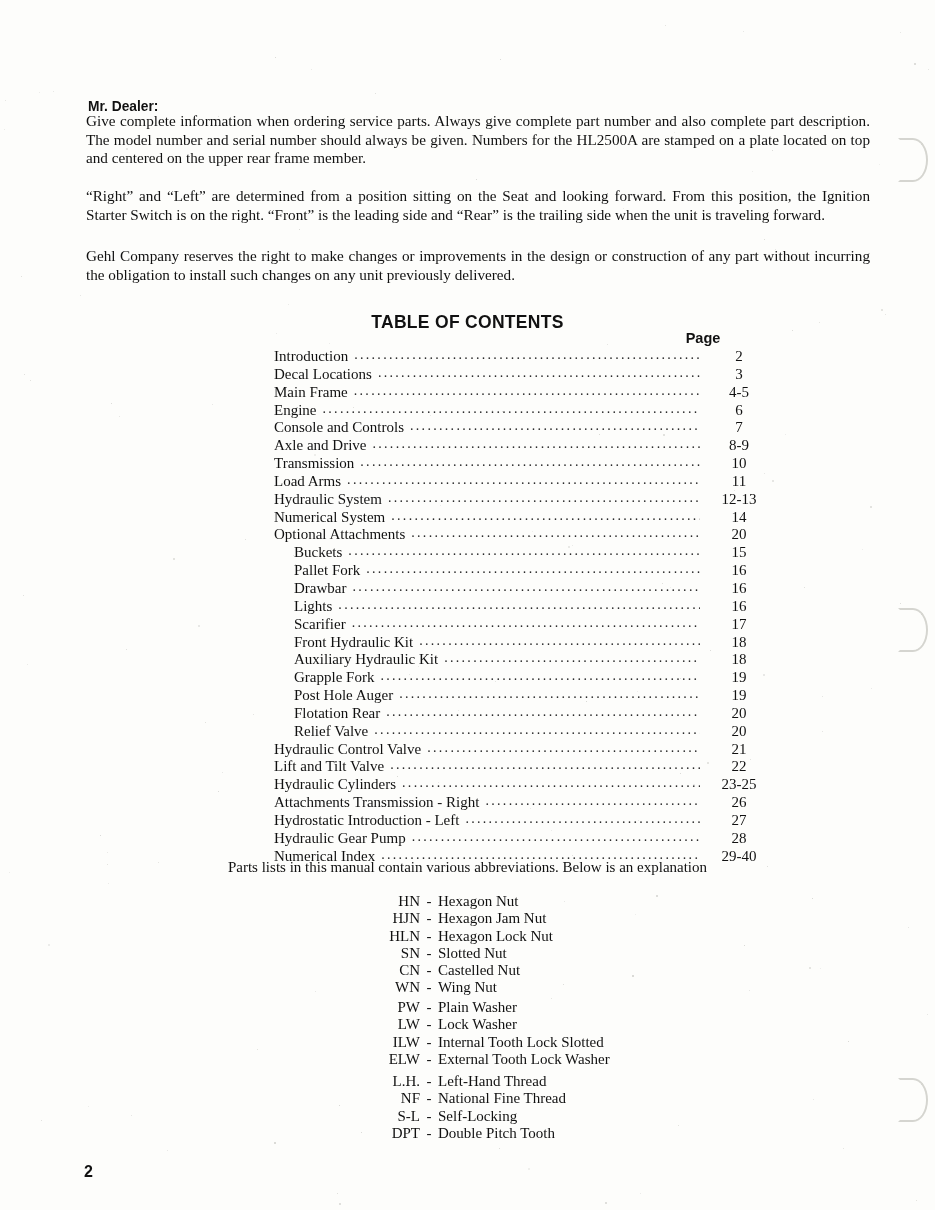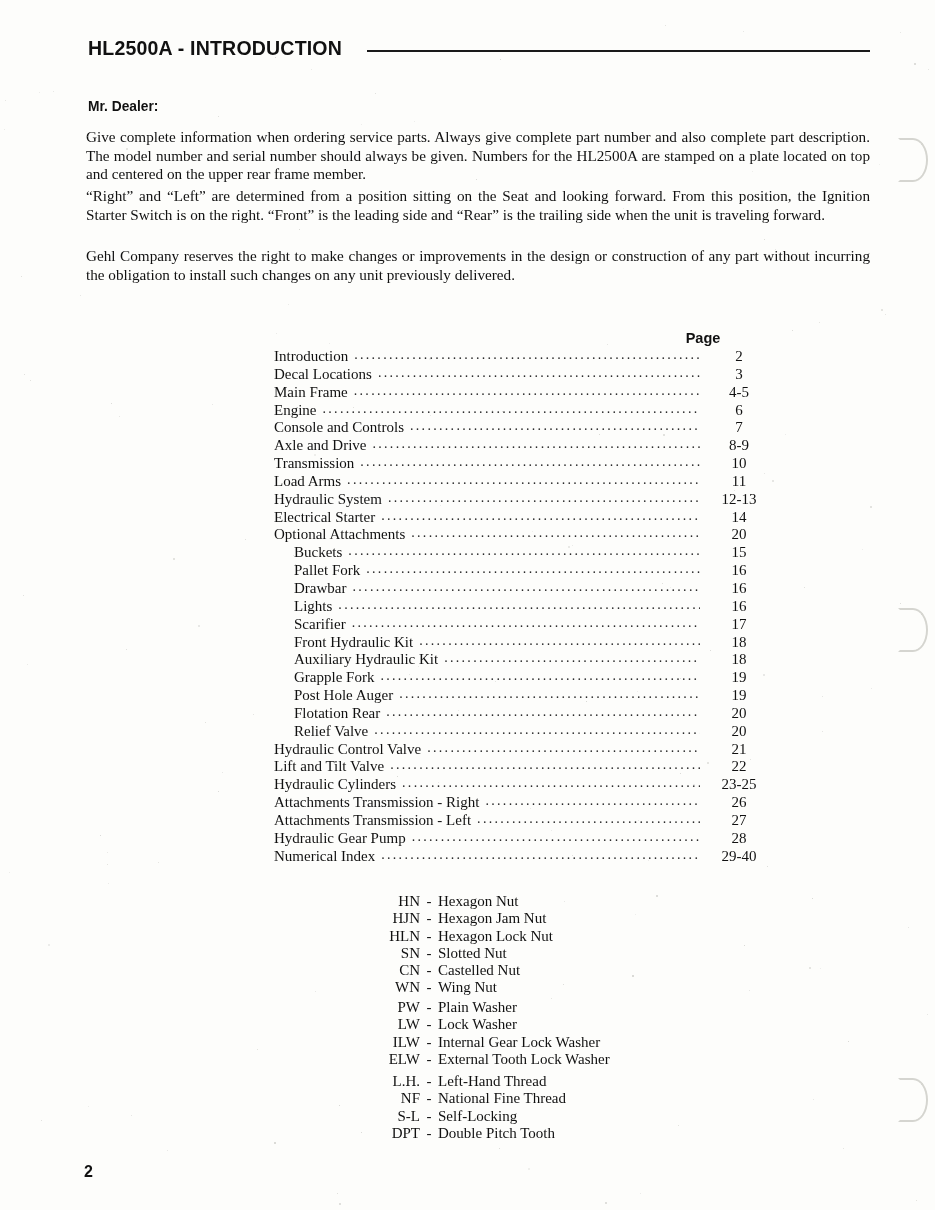--- a/index.html
+++ b/index.html
@@ -76,21 +76,21 @@
     transform-origin: left top;
   }
   .para {
     position: absolute;
     left: 86px;
     width: 784px;
     text-align: justify;
     font-size: 15.2px;
     line-height: 18.5px;
   }
-  .para.p1 { top: 128px; }
+  .para.p1 { top: 112px; }
   .para.p2 { top: 187px; }
   .para.p3 { top: 247px; }
 
   
   #toc-heading {
     position: absolute;
     top: 312px;
     left: 0;
     width: 935px;
     text-align: center;
@@ -182,30 +182,27 @@
     font-family: "Liberation Sans", sans-serif;
     font-weight: bold;
     font-size: 16px;
   }
 </style>
 </head>
 <body>
 
 <div id="page">
 
-  <div id="header">
-    <div id="header-title">HL2500A - INTRODUCTION</div>
-    <div id="header-rule"></div>
-  </div>
 
   <div id="salutation">Mr. Dealer:</div>
   <div class="para p1">Give complete information when ordering service parts.  Always give complete part number and also complete part description. The model number and serial number should always be given.  Numbers for the HL2500A are stamped on a plate located on top and centered on the upper rear frame member.</div>
   <div class="para p2">“Right” and “Left” are determined from a position sitting on the Seat and looking forward. From this position, the Ignition Starter Switch is on the right. “Front” is the leading side and “Rear” is the trailing side when the unit is traveling forward.</div>
   <div class="para p3">Gehl Company reserves the right to make changes or improvements in the design or construction of any part without incurring the obligation to install such changes on any unit previously delivered.</div>
 
+  <div id="toc-heading">TABLE OF CONTENTS</div>
   <div id="page-col-label">Page</div>
   <div id="toc">
       <div class="toc-row">
         <span class="toc-label">Introduction</span>
         <span class="toc-dots">..........................................................................................</span>
         <span class="toc-page">2</span>
       </div>
       <div class="toc-row">
         <span class="toc-label">Decal Locations</span>
         <span class="toc-dots">..........................................................................................</span>
@@ -240,21 +237,21 @@
         <span class="toc-label">Load Arms</span>
         <span class="toc-dots">..........................................................................................</span>
         <span class="toc-page">11</span>
       </div>
       <div class="toc-row">
         <span class="toc-label">Hydraulic System</span>
         <span class="toc-dots">..........................................................................................</span>
         <span class="toc-page">12-13</span>
       </div>
       <div class="toc-row">
-        <span class="toc-label">Electrical Starter</span>
+        <span class="toc-label">Numerical System</span>
         <span class="toc-dots">..........................................................................................</span>
         <span class="toc-page">14</span>
       </div>
       <div class="toc-row">
         <span class="toc-label">Optional Attachments</span>
         <span class="toc-dots">..........................................................................................</span>
         <span class="toc-page">20</span>
       </div>
       <div class="toc-row sub">
         <span class="toc-label">Buckets</span>
@@ -325,36 +322,37 @@
         <span class="toc-label">Hydraulic Cylinders</span>
         <span class="toc-dots">..........................................................................................</span>
         <span class="toc-page">23-25</span>
       </div>
       <div class="toc-row">
         <span class="toc-label">Attachments Transmission - Right</span>
         <span class="toc-dots">..........................................................................................</span>
         <span class="toc-page">26</span>
       </div>
       <div class="toc-row">
-        <span class="toc-label">Attachments Transmission - Left</span>
+        <span class="toc-label">Hydrostatic Introduction - Left</span>
         <span class="toc-dots">..........................................................................................</span>
         <span class="toc-page">27</span>
       </div>
       <div class="toc-row">
         <span class="toc-label">Hydraulic Gear Pump</span>
         <span class="toc-dots">..........................................................................................</span>
         <span class="toc-page">28</span>
       </div>
       <div class="toc-row">
         <span class="toc-label">Numerical Index</span>
         <span class="toc-dots">..........................................................................................</span>
         <span class="toc-page">29-40</span>
       </div>
     </div>
 
+  <div id="abbrev-intro">Parts lists in this manual contain various abbreviations. Below is an explanation</div>
   <div class="abbrev-group g1">
       <div class="abbrev-row">
         <span class="abbrev-code">HN</span>
         <span class="abbrev-dash">-</span>
         <span class="abbrev-desc">Hexagon Nut</span>
       </div>
       <div class="abbrev-row">
         <span class="abbrev-code">HJN</span>
         <span class="abbrev-dash">-</span>
         <span class="abbrev-desc">Hexagon Jam Nut</span>
@@ -387,21 +385,21 @@
         <span class="abbrev-desc">Plain Washer</span>
       </div>
       <div class="abbrev-row">
         <span class="abbrev-code">LW</span>
         <span class="abbrev-dash">-</span>
         <span class="abbrev-desc">Lock Washer</span>
       </div>
       <div class="abbrev-row">
         <span class="abbrev-code">ILW</span>
         <span class="abbrev-dash">-</span>
-        <span class="abbrev-desc">Internal Gear Lock Washer</span>
+        <span class="abbrev-desc">Internal Tooth Lock Slotted</span>
       </div>
       <div class="abbrev-row">
         <span class="abbrev-code">ELW</span>
         <span class="abbrev-dash">-</span>
         <span class="abbrev-desc">External Tooth Lock Washer</span>
       </div>
     </div>
   <div class="abbrev-group g3">
       <div class="abbrev-row">
         <span class="abbrev-code">L.H.</span>

